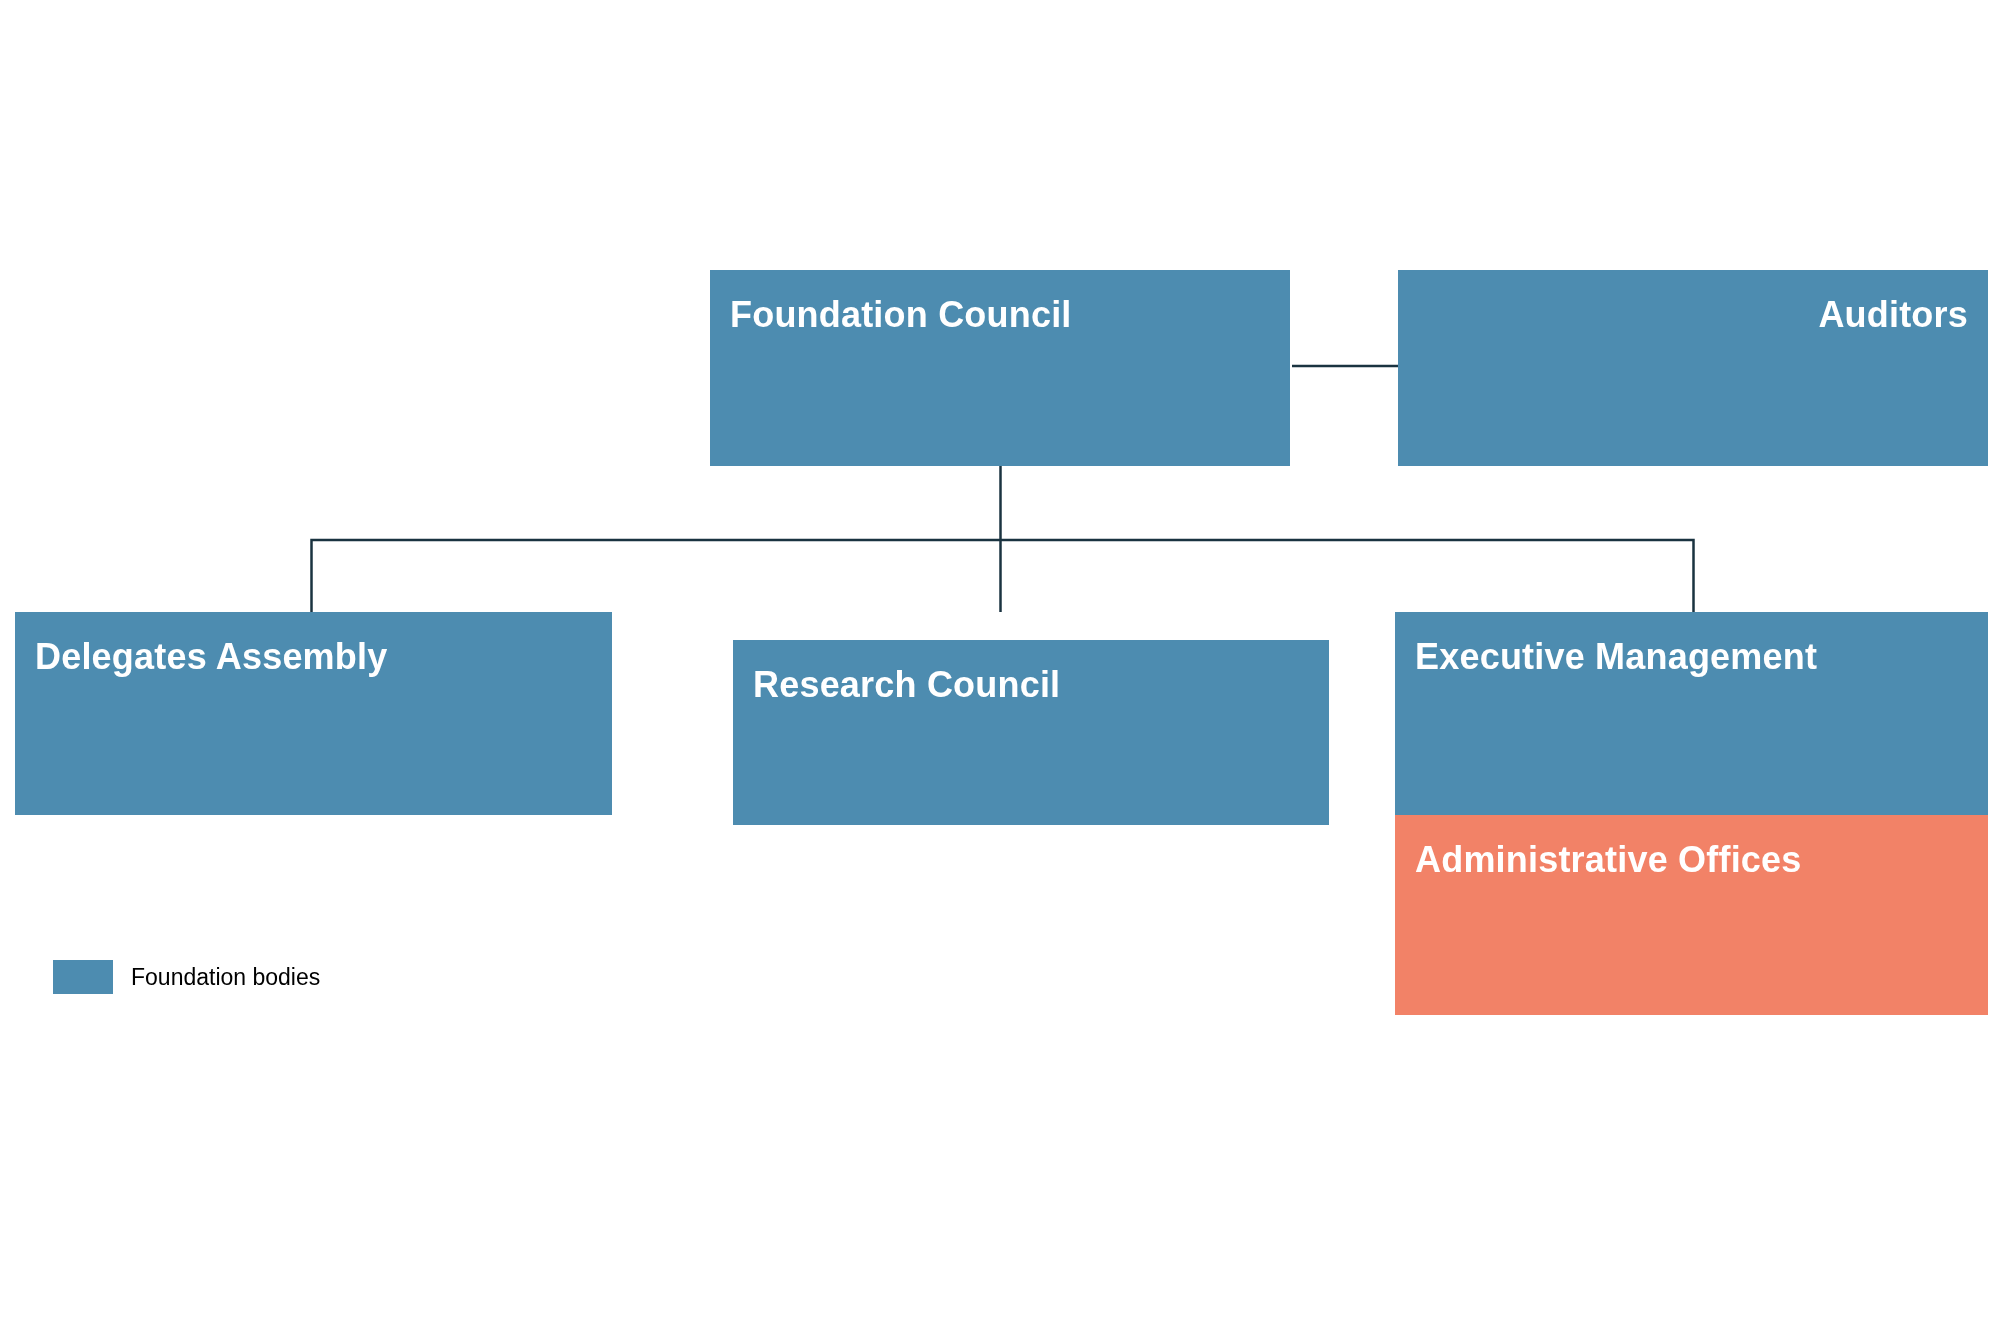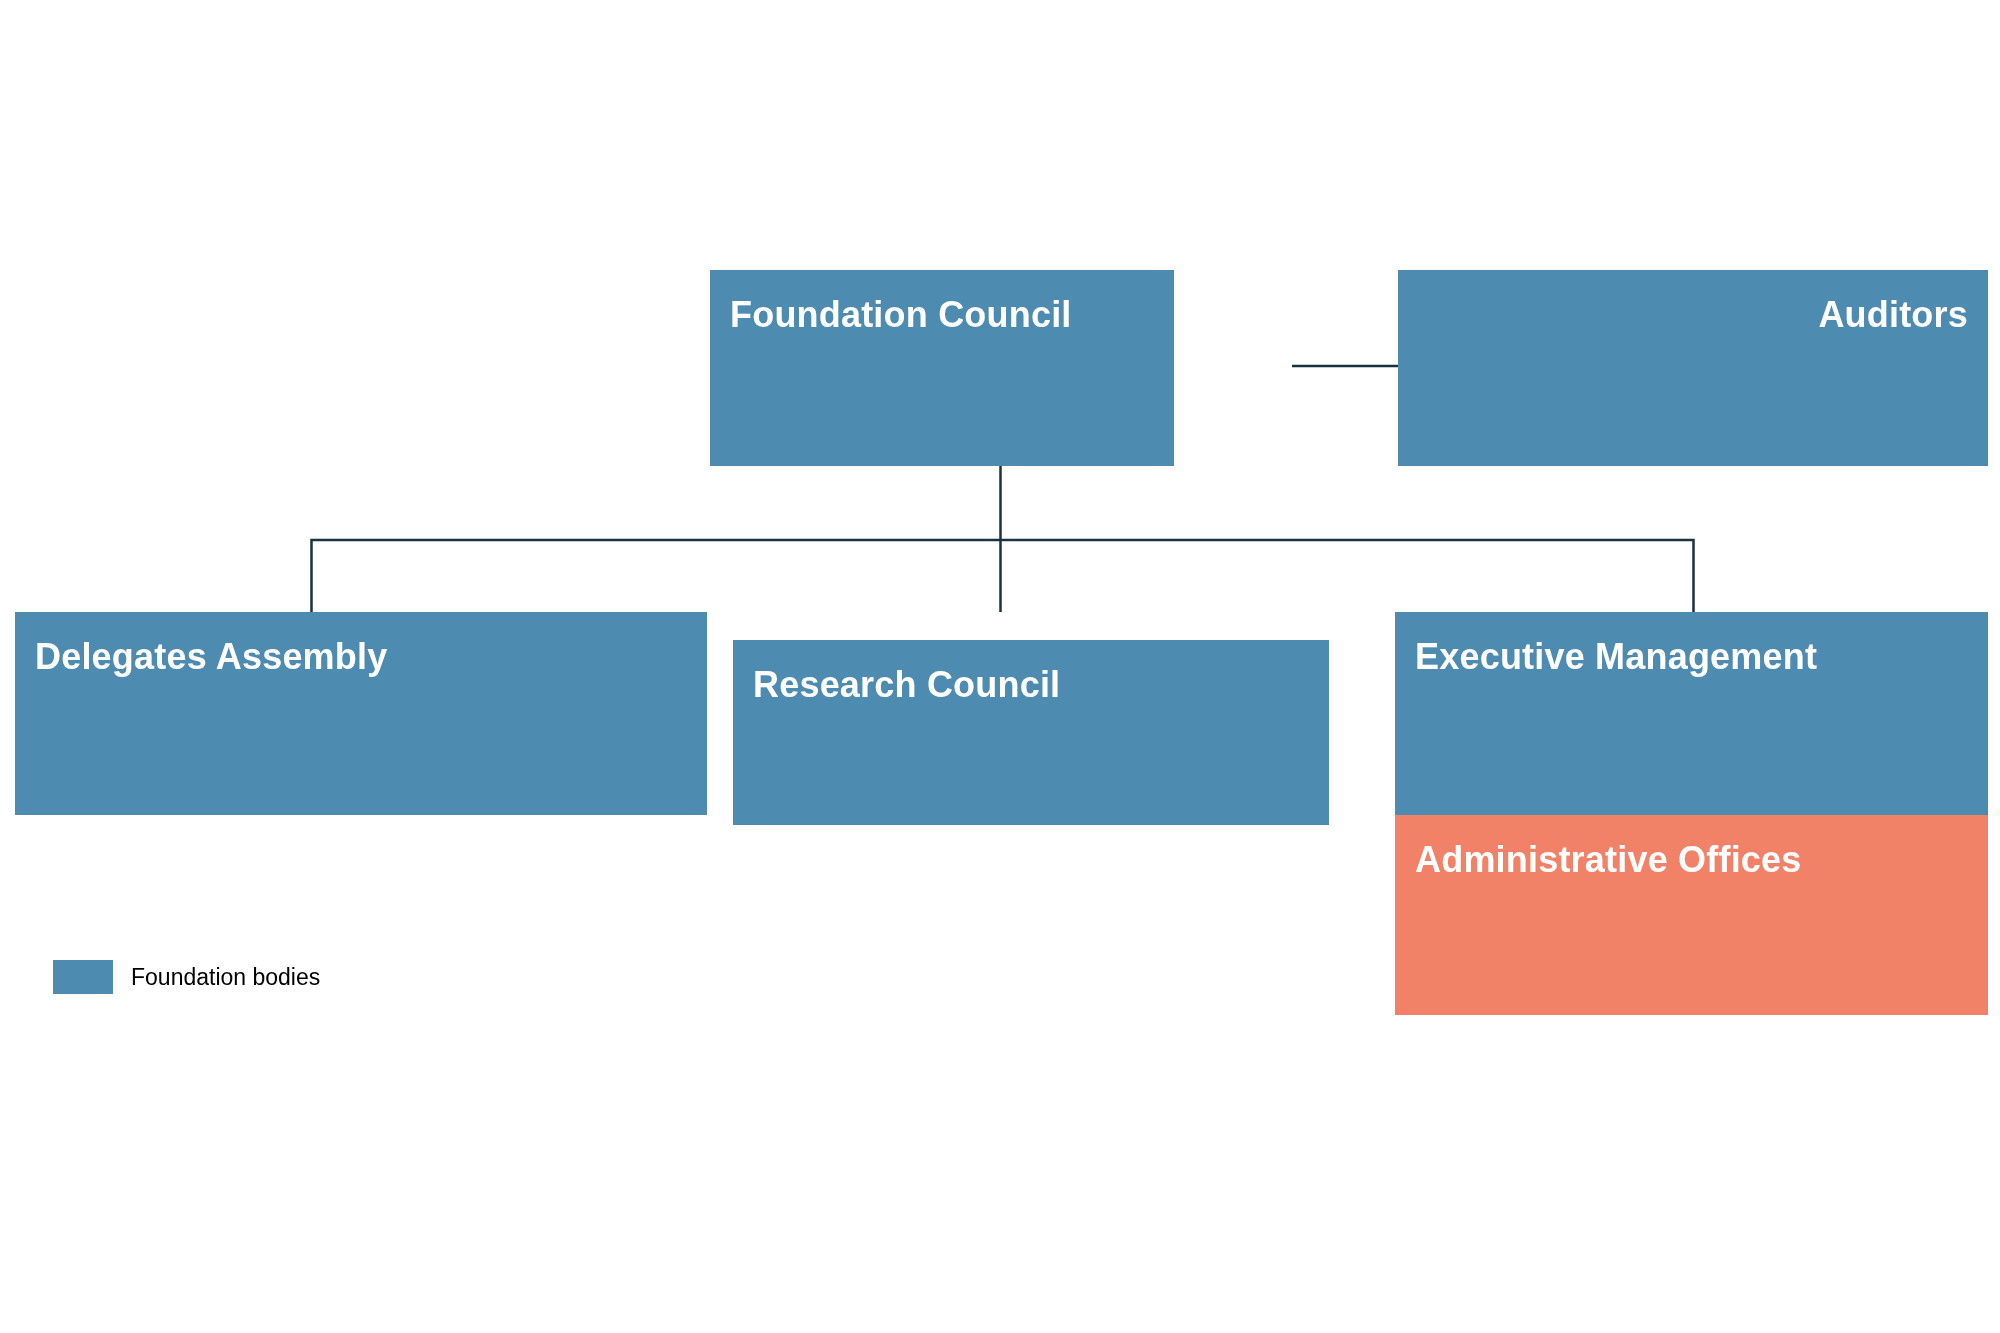--- a/index.html
+++ b/index.html
@@ -33,23 +33,23 @@
     padding: 24px 20px;
     color: var(--box-label-text, #ffffff);
     font-size: 36px;
     font-weight: bold;
     line-height: 1.15;
     letter-spacing: 0.2px;
   }
   .node.blue   { background: var(--foundation-body-blue, #4d8cb0); }
   .node.salmon { background: var(--administrative-salmon, #f28267); }
 
-  .node-fc     { left: 710px;  top: 270px; width: 464px; height: 196px; }
+  .node-fc     { left: 710px;  top: 270px; width: 580px; height: 196px; }
   .node-aud    { left: 1398px; top: 270px; width: 590px; height: 196px; text-align: right; }
-  .node-del    { left: 15px;   top: 612px; width: 692px; height: 203px; }
+  .node-del    { left: 15px;   top: 612px; width: 597px; height: 203px; }
   .node-res    { left: 705px;  top: 640px; width: 596px; height: 185px; margin-left: 28px; }
   .node-exec   { left: 1395px; top: 612px; width: 593px; height: 203px; }
   .node-admin  { left: 1395px; top: 815px; width: 593px; height: 200px; }
 
   .legend {
     position: absolute;
     left: 53px;
     top: 960px;
     display: flex;
     align-items: center;

